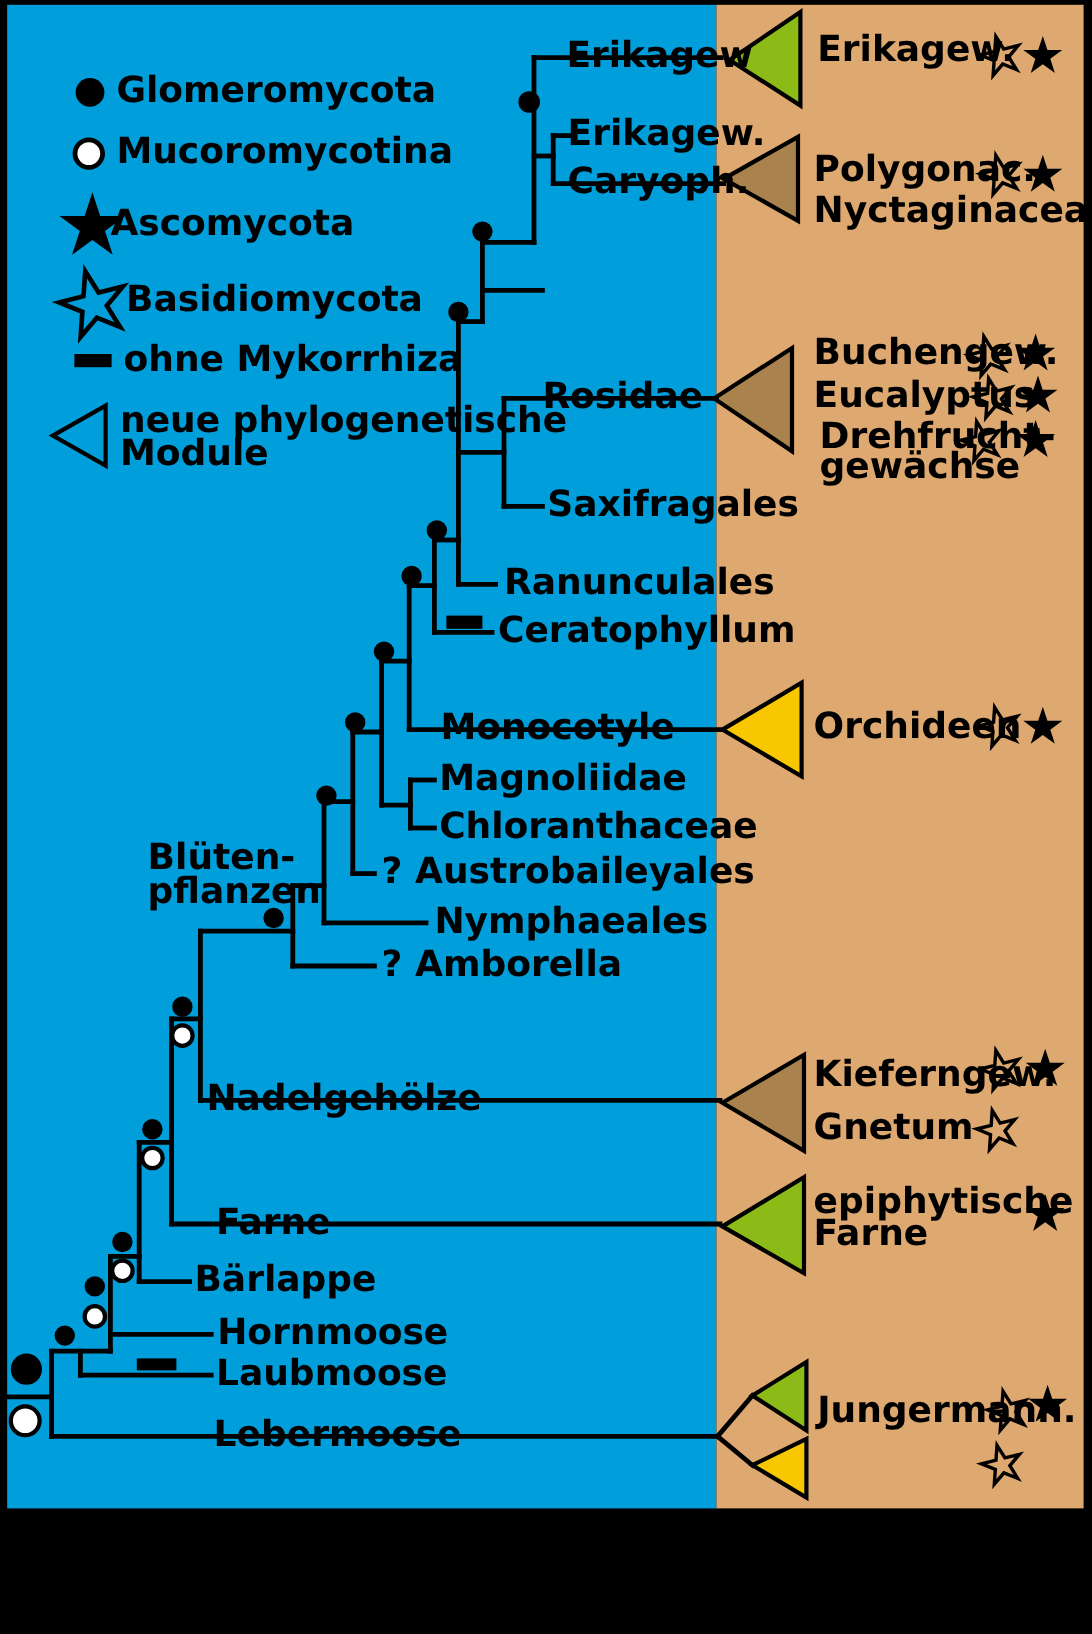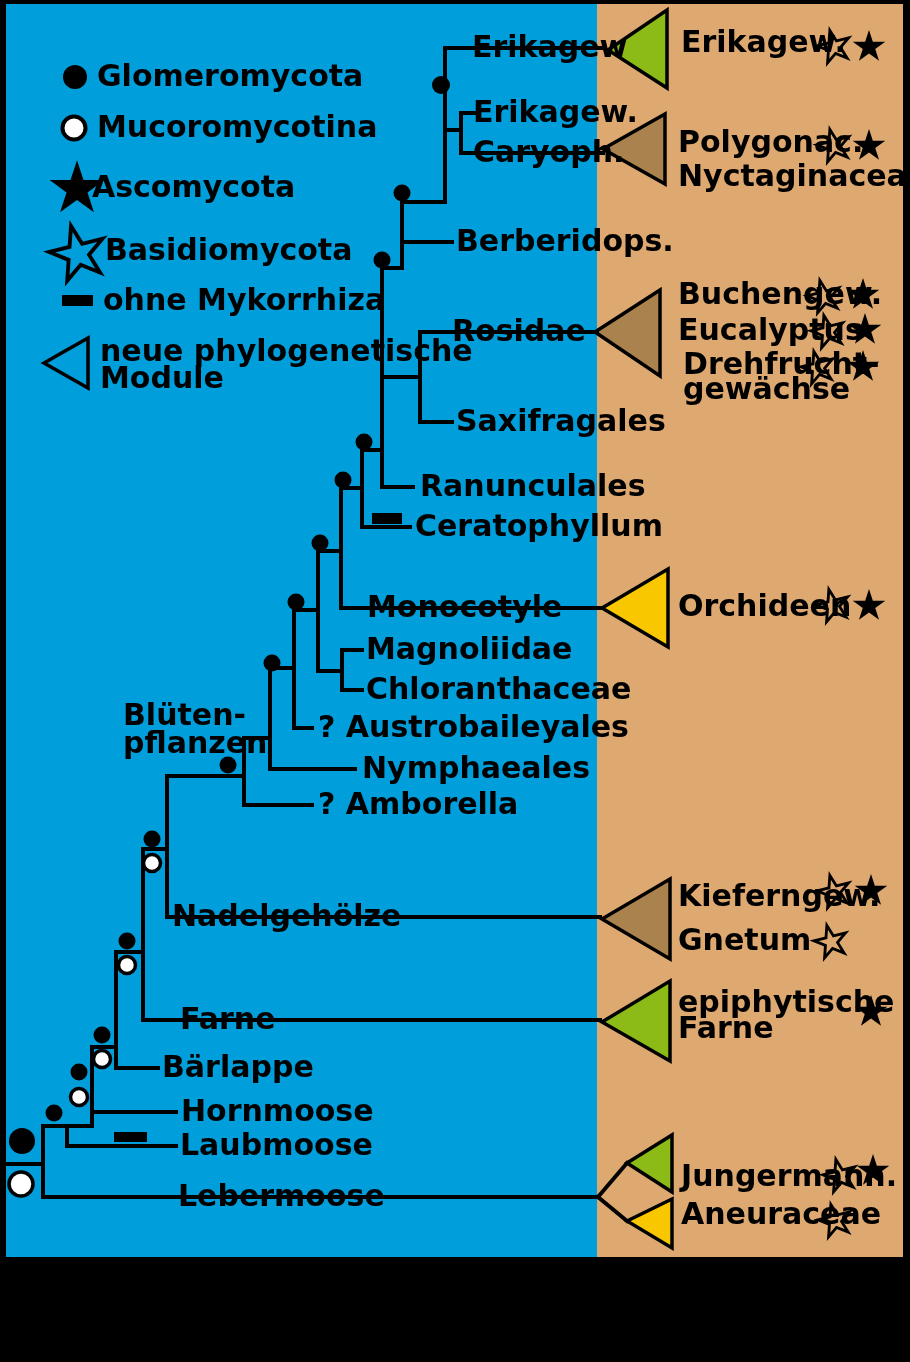--- a/index.html
+++ b/index.html
@@ -171,21 +171,20 @@
   <div class="lbl" style="left:103px;top:301px">ohne Mykorrhiza</div>
   <div class="lbl" style="left:100px;top:352px">neue phylogenetische</div>
   <div class="lbl" style="left:100px;top:379px">Module</div>
 
   <div class="lbl" style="left:123px;top:716px">Blüten-</div>
   <div class="lbl" style="left:123px;top:744px">pflanzen</div>
 
   <div class="lbl" style="left:472px;top:48px">Erikagew</div>
   <div class="lbl" style="left:473px;top:113px">Erikagew.</div>
   <div class="lbl" style="left:473px;top:153px">Caryoph.</div>
-  <div class="lbl" style="left:456px;top:242px">Berberidops.</div>
   <div class="lbl" style="left:452px;top:332px">Rosidae</div>
   <div class="lbl" style="left:420px;top:487px">Ranunculales</div>
   <div class="lbl" style="left:456px;top:422px">Saxifragales</div>
   <div class="lbl" style="left:415px;top:527px">Ceratophyllum</div>
   <div class="lbl" style="left:367px;top:608px">Monocotyle</div>
   <div class="lbl" style="left:366px;top:650px">Magnoliidae</div>
   <div class="lbl" style="left:366px;top:690px">Chloranthaceae</div>
   <div class="lbl" style="left:318px;top:728px">? Austrobaileyales</div>
   <div class="lbl" style="left:362px;top:769px">Nymphaeales</div>
   <div class="lbl" style="left:318px;top:805px">? Amborella</div>
@@ -202,15 +201,14 @@
   <div class="lbl" style="left:678px;top:295px">Buchengew.</div>
   <div class="lbl" style="left:678px;top:331px">Eucalyptus</div>
   <div class="lbl" style="left:683px;top:365px">Drehfrucht-</div>
   <div class="lbl" style="left:683px;top:390px">gewächse</div>
   <div class="lbl" style="left:678px;top:607px">Orchideen</div>
   <div class="lbl" style="left:678px;top:897px">Kieferngew.</div>
   <div class="lbl" style="left:678px;top:941px">Gnetum</div>
   <div class="lbl" style="left:678px;top:1003px">epiphytische</div>
   <div class="lbl" style="left:678px;top:1029px">Farne</div>
   <div class="lbl" style="left:681px;top:1177px">Jungermann.</div>
-  <div class="lbl" style="left:681px;top:1215px">Aneuraceae</div>
 
 </div>
 
 </body></html>

